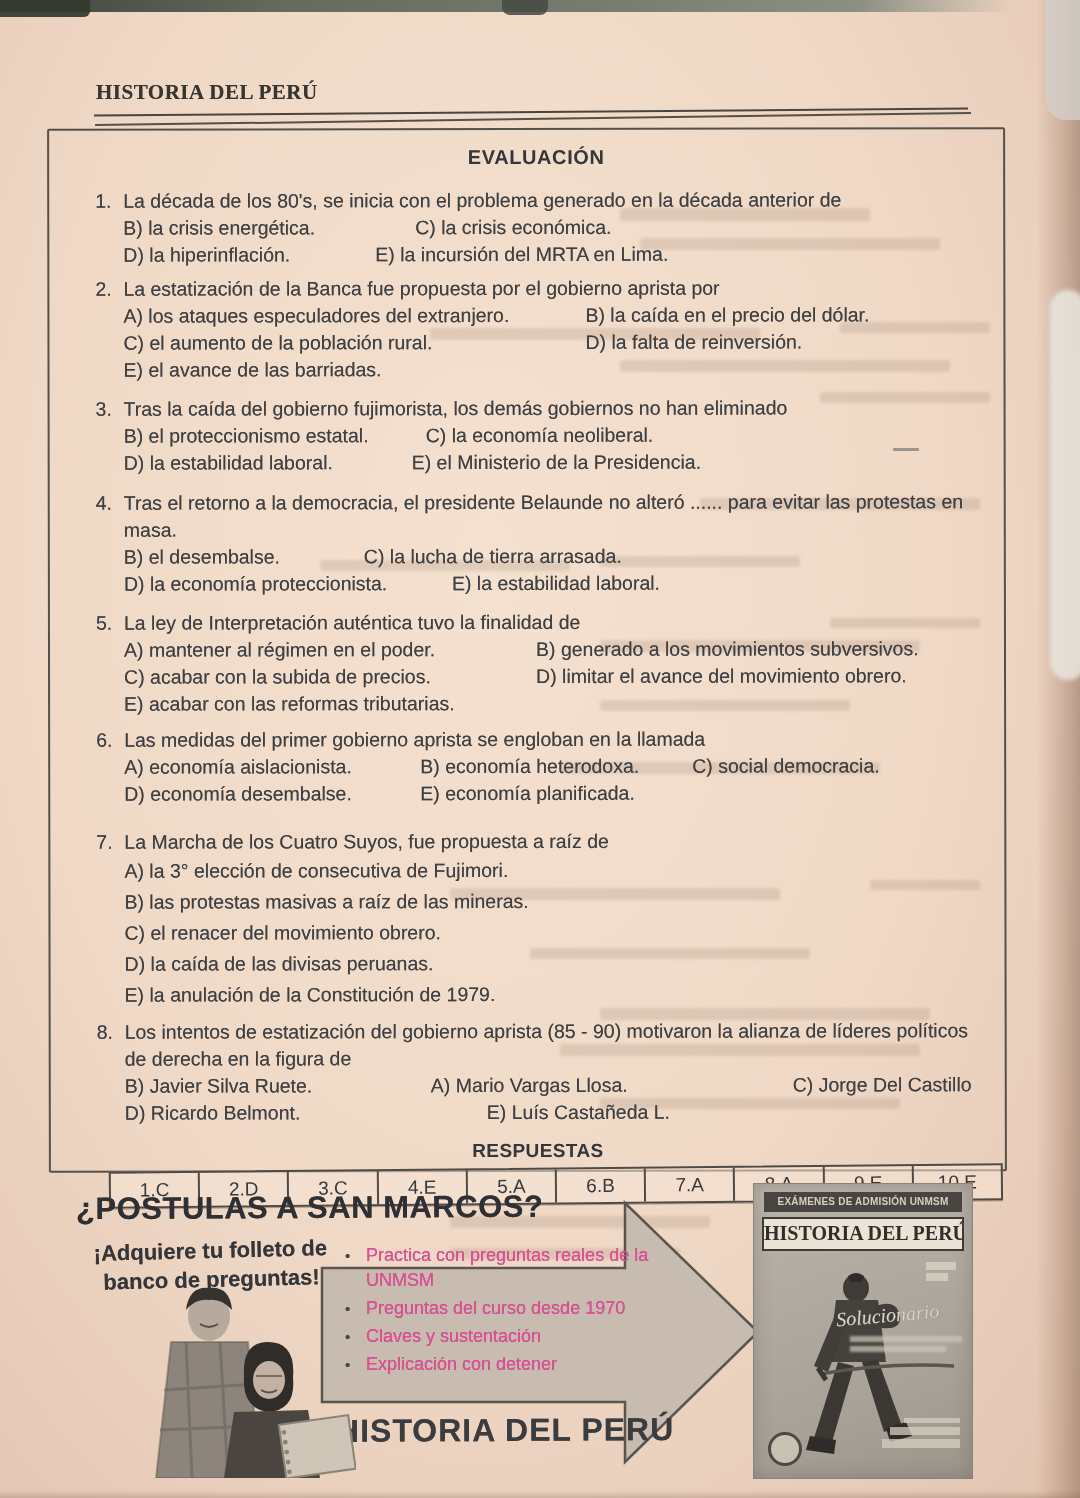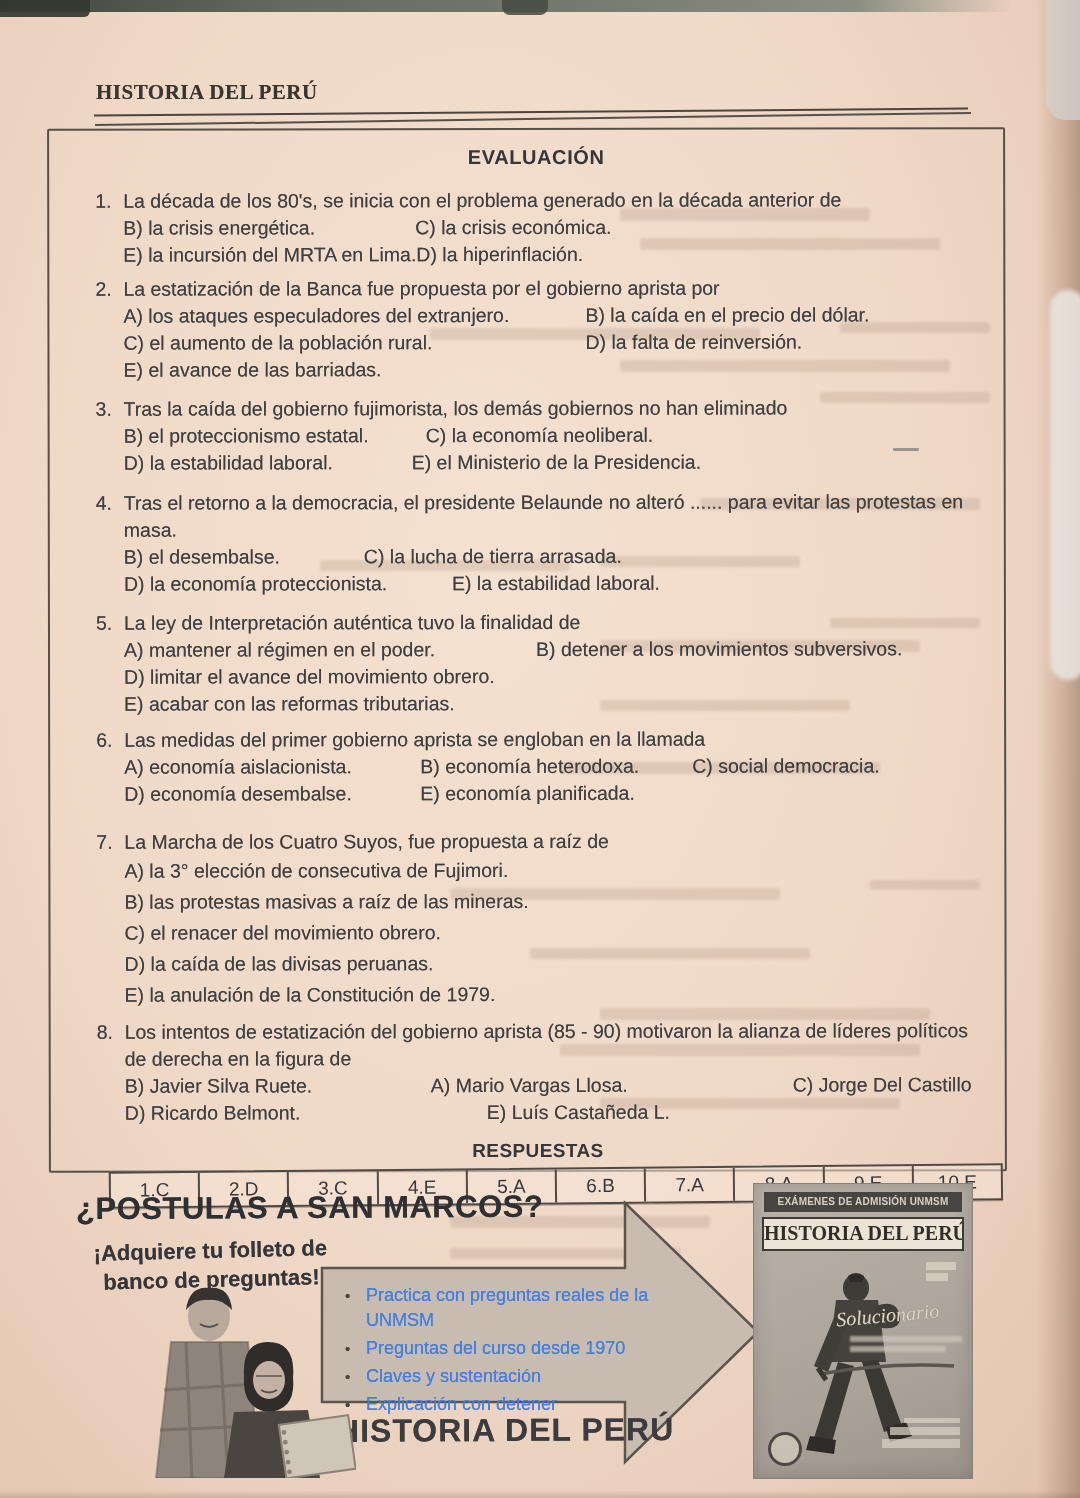--- a/index.html
+++ b/index.html
@@ -43,21 +43,21 @@
              transform:rotate(-0.45deg);transform-origin:left center;box-shadow:0 1px 0 rgba(79,74,69,.4);}
   .ans-cell{flex:1;border-right:2px solid #4f4a45;text-align:center;padding:6px 0 5px;font-size:19px;color:#37383b;}
   .ans-cell:last-child{border-right:none;}
   
   .ad-headline{position:absolute;left:76px;top:1190px;font-size:31px;font-weight:bold;color:#2e3033;
                letter-spacing:.5px;transform:rotate(-0.3deg);z-index:3;text-shadow:0 0 .6px rgba(46,48,51,.7);}
   .ad-sub{position:absolute;left:94px;top:1236px;font-size:22px;font-weight:bold;color:#35363a;line-height:29px;
           transform:rotate(-1.4deg);z-index:3;text-shadow:0 0 .5px rgba(53,54,58,.7);}
   .ad-sub .l2{margin-left:9px;display:block;}
   .arrow-svg{position:absolute;left:315px;top:1196px;z-index:2;}
-  .bullets{position:absolute;left:340px;top:1280px;width:330px;z-index:3;font-size:18px;line-height:25px;color:#3b82f6;}
+  .bullets{position:absolute;left:340px;top:1240px;width:330px;z-index:3;font-size:18px;line-height:25px;color:#ec4899;}
   .bullet{position:relative;padding-left:26px;margin:3px 0;text-shadow:0 0 .4px rgba(60,61,64,.6);}
   .bullet::before{content:"•";position:absolute;left:5px;top:0;font-size:15px;color:#4a453f;}
   .brand{position:absolute;left:336px;top:1412px;font-size:32px;font-weight:bold;color:#3a3c3f;letter-spacing:1px;
          z-index:3;transform:rotate(-0.3deg);text-shadow:0 0 .6px rgba(58,60,63,.7);}
   .students{position:absolute;left:116px;top:1280px;z-index:3;}
   
   .cover{position:absolute;left:754px;top:1184px;width:218px;height:294px;z-index:3;
          background:linear-gradient(160deg,#bab3aa,#a8a198 70%,#9c958c);box-shadow:0 0 0 1px #8c8378, inset 0 0 18px rgba(60,55,50,.25);}
   .cover-band1{margin:8px 10px 0;height:20px;background:#474441;color:#d8d0bf;font-size:10px;font-weight:bold;
                line-height:20px;text-align:center;letter-spacing:.2px;white-space:nowrap;overflow:hidden;}
@@ -119,22 +119,22 @@
   <div class="q" style="margin-top:18px">
     <div class="qhead">
       <span class="qnum">1.</span>
       <span class="qstem">La década de los 80's, se inicia con el problema generado en la década anterior de</span>
     </div>
     <div class="orow">
       <span class="o" style="width:292px">B) la crisis energética.</span>
       <span class="o">C) la crisis económica.</span>
     </div>
     <div class="orow">
+      <span class="o" style="width:252px">D) la hiperinflación.</span>
       <span class="o">E) la incursión del MRTA en Lima.</span>
-      <span class="o" style="width:252px">D) la hiperinflación.</span>
     </div>
   </div>
 
   <div class="q" style="margin-top:7px">
     <div class="qhead">
       <span class="qnum">2.</span>
       <span class="qstem">La estatización de la Banca fue propuesta por el gobierno aprista por</span>
     </div>
     <div class="orow">
       <span class="o" style="width:462px">A) los ataques especuladores del extranjero.</span>
@@ -179,23 +179,24 @@
     </div>
   </div>
 
   <div class="q" style="margin-top:12px">
     <div class="qhead">
       <span class="qnum">5.</span>
       <span class="qstem">La ley de Interpretación auténtica tuvo la finalidad de</span>
     </div>
     <div class="orow">
       <span class="o" style="width:412px">A) mantener al régimen en el poder.</span>
-      <span class="o">B) detener a los movimientos subversivos.</span>
-    </div>
-    <div class="orow">
+      <span class="o">B) generado a los movimientos subversivos.</span>
+    </div>
+    <div class="orow">
+      <span class="o" style="width:412px">C) acabar con la subida de precios.</span>
       <span class="o">D) limitar el avance del movimiento obrero.</span>
     </div>
     <div class="orow">
       <span class="o">E) acabar con las reformas tributarias.</span>
     </div>
   </div>
 
   <div class="q" style="margin-top:9px">
     <div class="qhead">
       <span class="qnum">6.</span>

